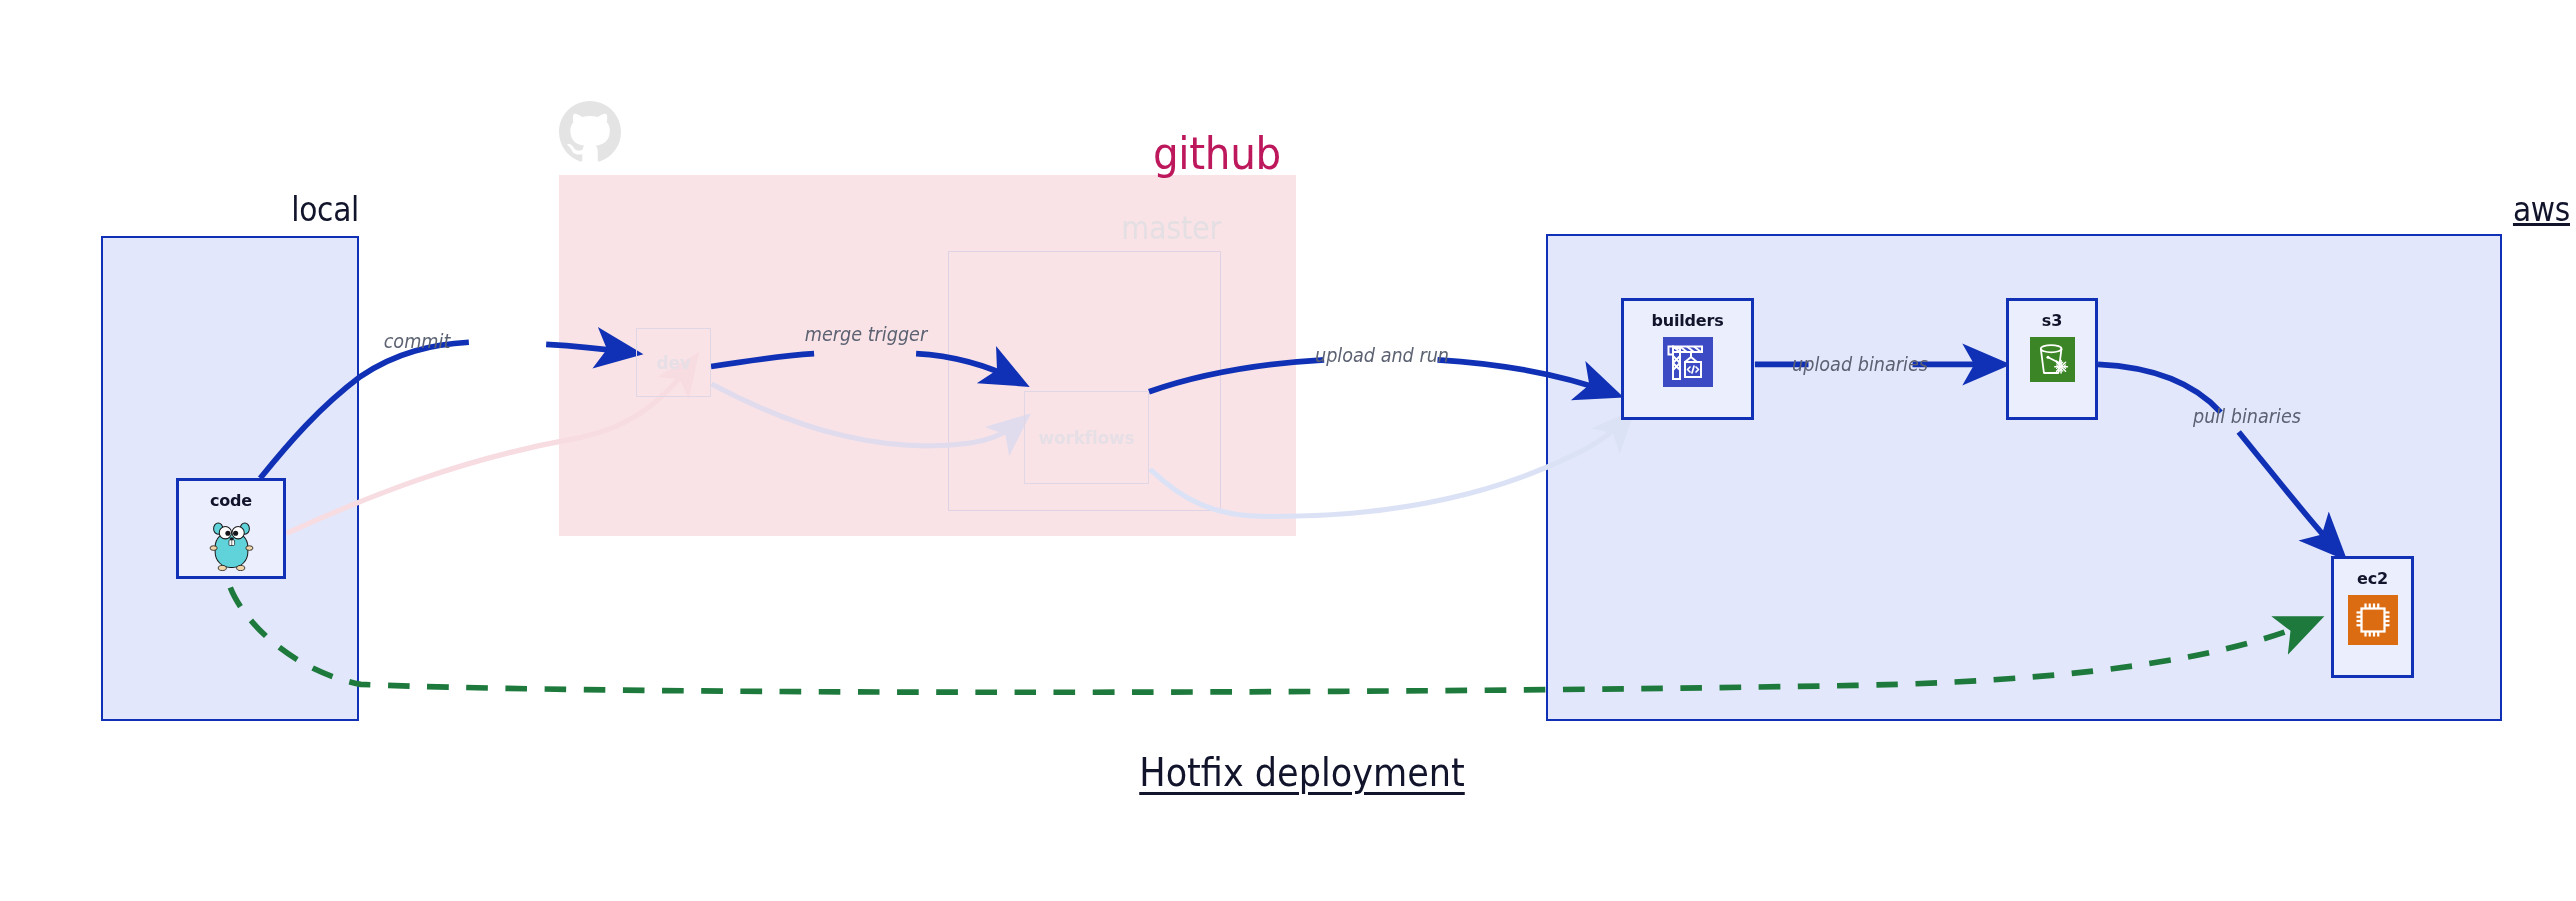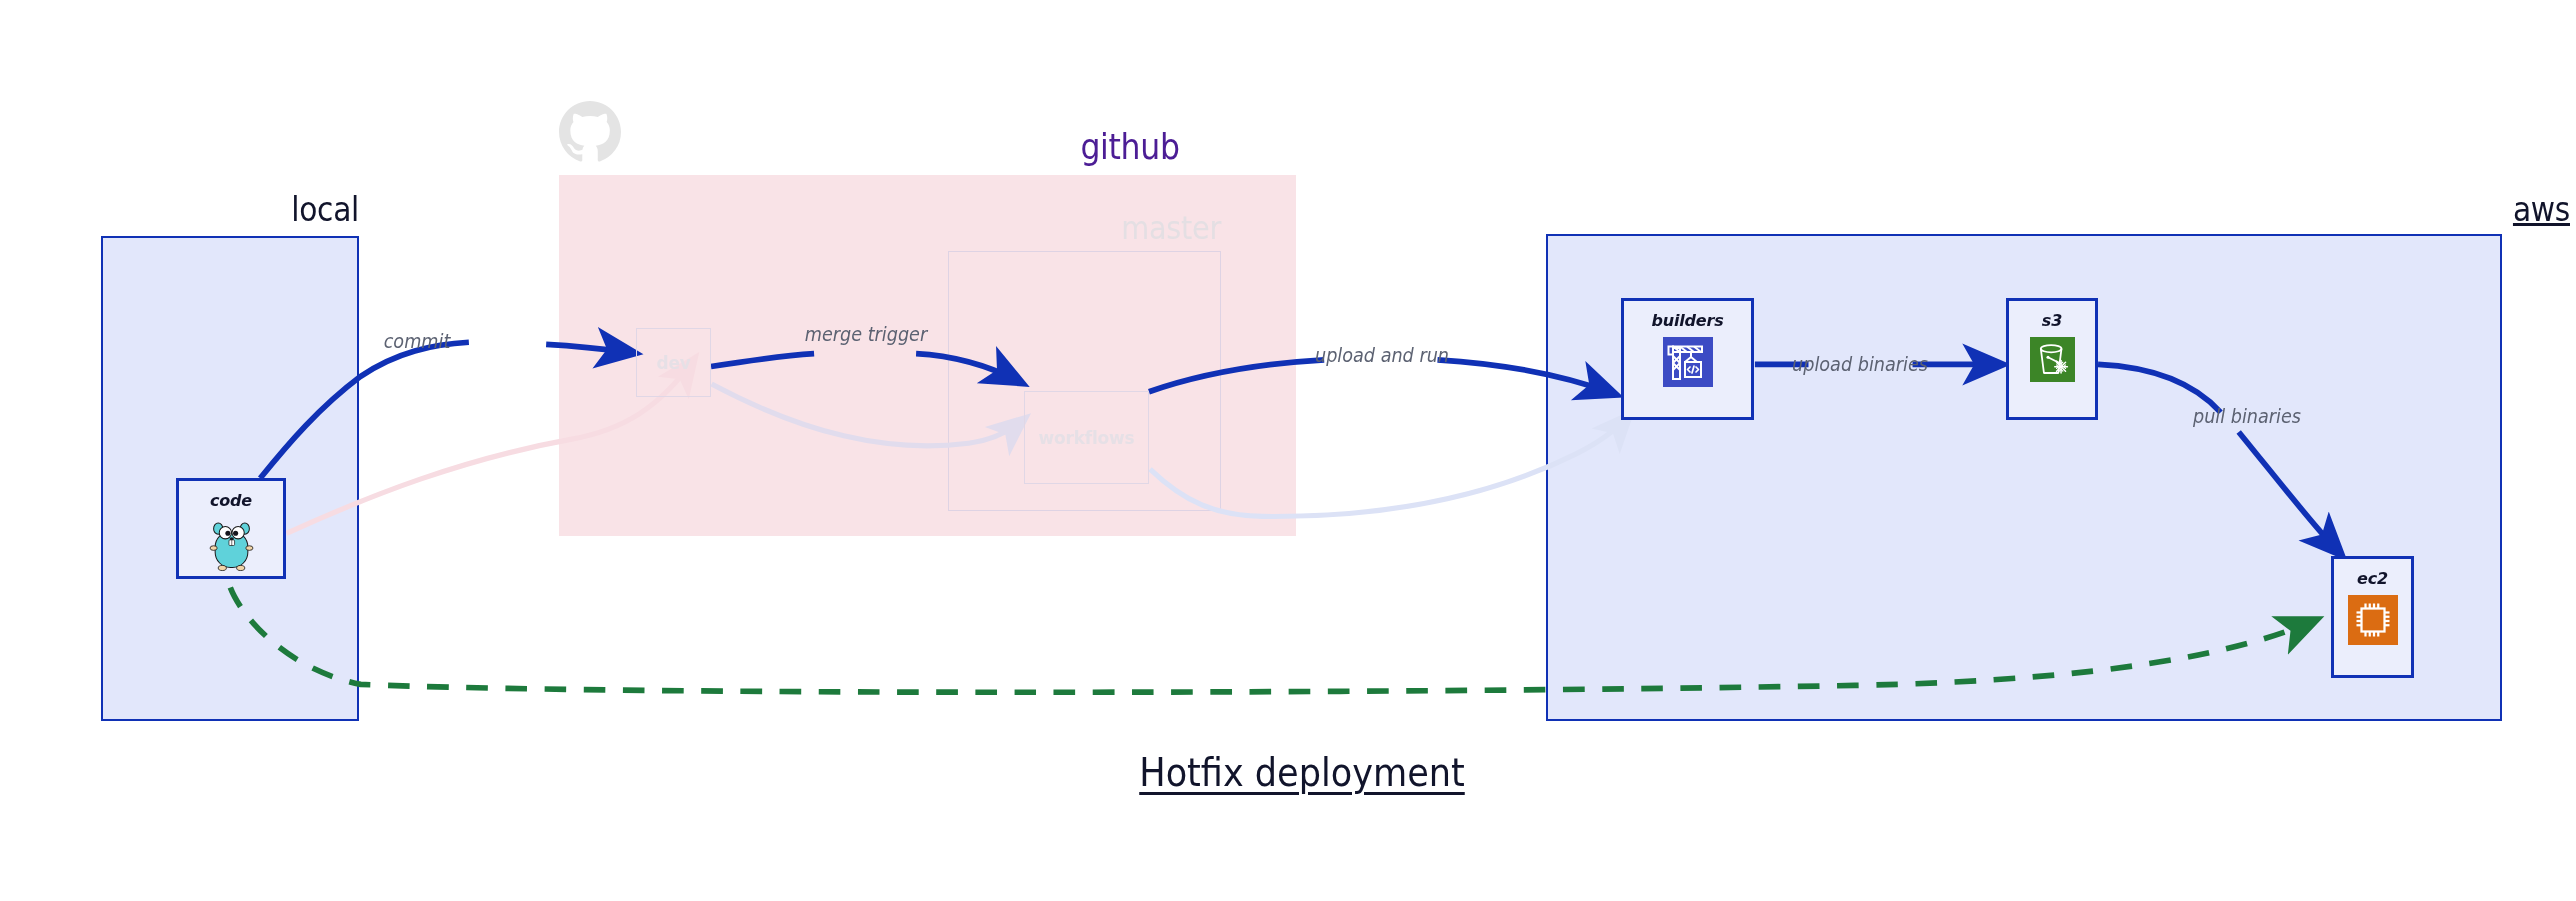--- a/index.html
+++ b/index.html
@@ -53,23 +53,23 @@
     top: 175px;
     width: 737px;
     height: 361px;
     background: #f9e3e7;
     border: none;
   }
   .label-github {
     left: 979px;
     top: 127px;
     width: 361px;
-    font-size: 35px;
-    color: #4c1d95;
-    text-align: center;
+    font-size: 45px;
+    color: #be185d;
+    text-align: right;
     padding-right: 59px;
     box-sizing: border-box;
   }
 
   .group-aws {
     left: 1546px;
     top: 234px;
     width: 956px;
     height: 487px;
     background: #e2e7fb;
@@ -102,21 +102,20 @@
 
   
   .node {
     position: absolute;
     box-sizing: border-box;
     background: #ebeefc;
     border: 3.1px solid #1031b5;
     display: flex;
     flex-direction: column;
     align-items: center;
-    font-style: italic;
   }
   .node-title {
     font-family: "DejaVu Sans", "Liberation Sans", sans-serif;
     font-weight: bold;
     font-size: 16px;
     color: #11142b;
     margin-top: 10.3px;
     letter-spacing: -0.2px;
     white-space: nowrap;
   }

